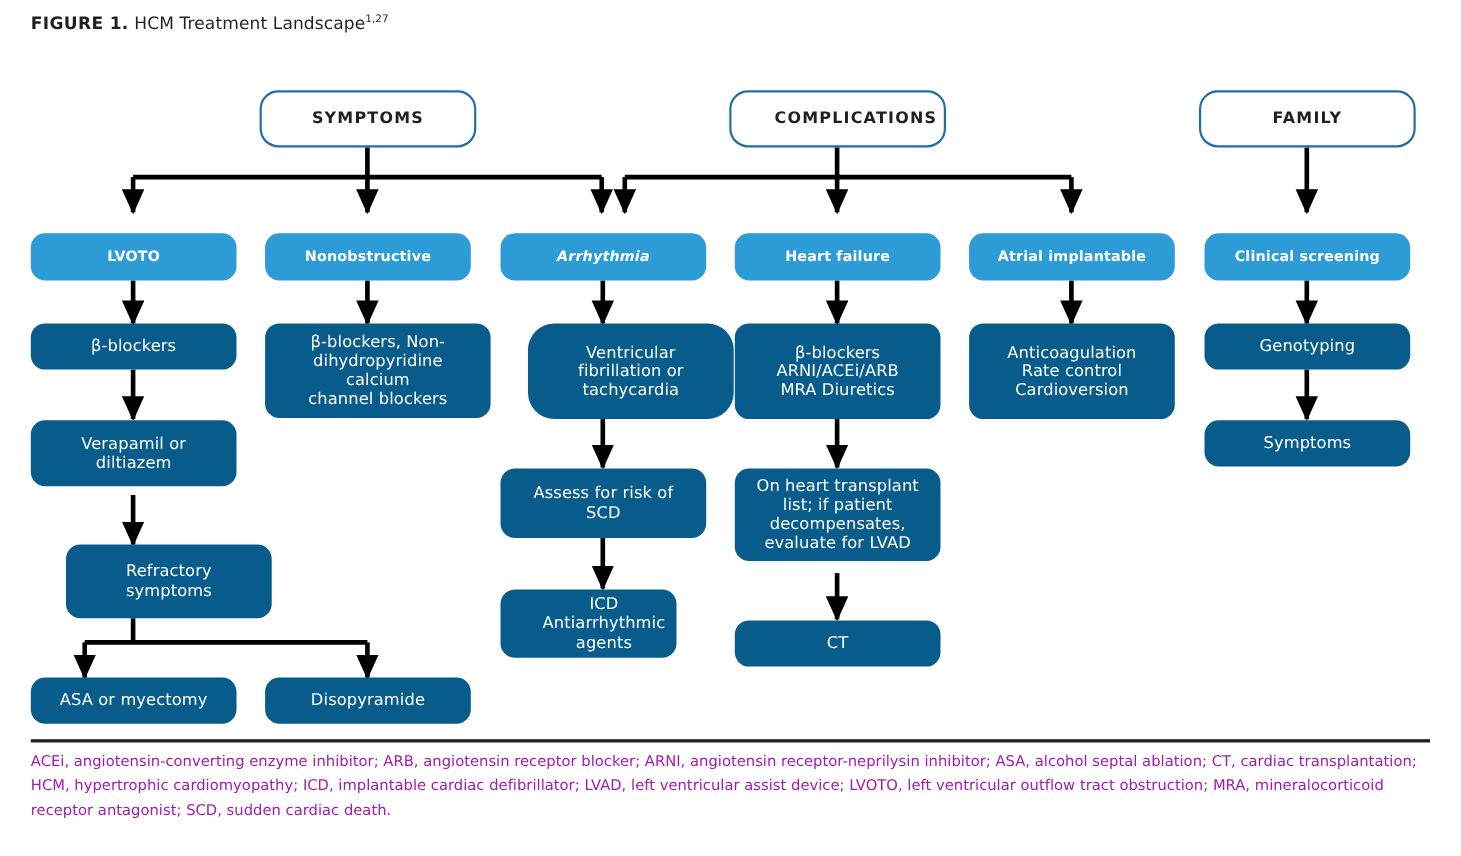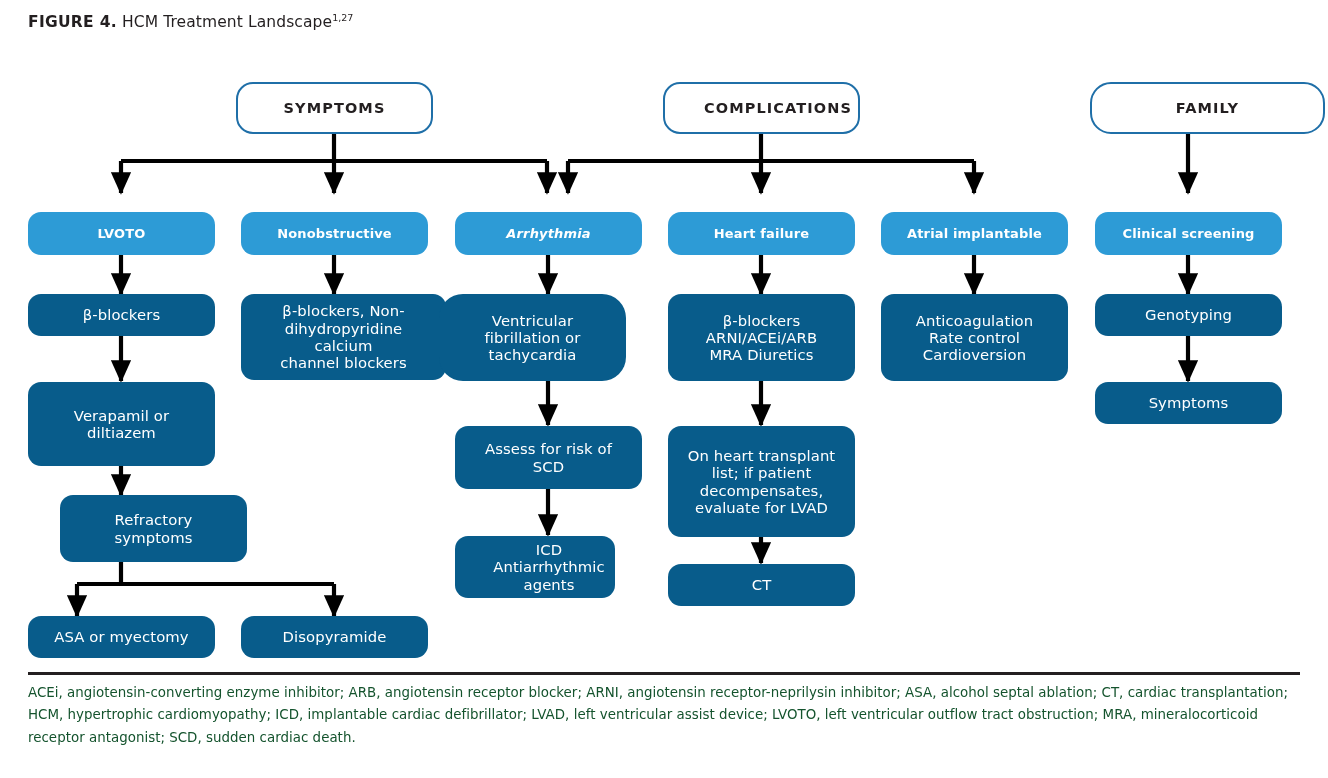--- a/index.html
+++ b/index.html
@@ -109,31 +109,31 @@
     height: 3px;
     background: #231f20;
   }
   .footnote {
     position: absolute;
     left: 28px;
     top: 682px;
     width: 1278px;
     font-size: 13.4px;
     line-height: 1.66;
-    color: #14532d;
+    color: #a21caf;
     letter-spacing: 0.02px;
   }
 </style>
 </head>
 <body>
 
 <div id="figure-root">
 
   <div class="fig-title">
-    <span class="fig-label">FIGURE 4.</span><span> HCM Treatment Landscape</span><span class="fig-sup">1,27</span>
+    <span class="fig-label">FIGURE 1.</span><span> HCM Treatment Landscape</span><span class="fig-sup">1,27</span>
   </div>
 
   <svg id="connectors" viewBox="0 0 1328 778" width="1328" height="778" xmlns="http://www.w3.org/2000/svg">
     <defs>
       <marker id="arrowhead" viewBox="0 0 10 9" refX="9.2" refY="4.5" markerWidth="5.4" markerHeight="4.9" orient="auto-start-reverse" markerUnits="strokeWidth">
         <path d="M 0 0 L 10 4.5 L 0 9 z" fill="#000000"></path>
       </marker>
     </defs>
     <g stroke="#000000" stroke-width="4.2" fill="none" stroke-linecap="butt">
 
@@ -186,21 +186,21 @@
   </svg>
 
   <div class="node root" style="left:236px; top:82px; width:197px; height:52px;">
     <span class="node-text">SYMPTOMS</span>
   </div>
 
   <div class="node root" style="left:663px; top:82px; width:197px; height:52px;text-align:right;">
     <span class="node-text">COMPLICATIONS</span>
   </div>
 
-  <div class="node root" style="left:1090px; top:82px; width:235px; height:52px;border-radius:21px;">
+  <div class="node root" style="left:1090px; top:82px; width:197px; height:52px;">
     <span class="node-text">FAMILY</span>
   </div>
 
   <div class="node category" style="left:28px; top:212px; width:187px; height:43px;">
     <span class="node-text">LVOTO</span>
   </div>
 
   <div class="node category" style="left:241px; top:212px; width:187px; height:43px;">
     <span class="node-text">Nonobstructive</span>
   </div>
@@ -218,21 +218,21 @@
   </div>
 
   <div class="node category" style="left:1095px; top:212px; width:187px; height:43px;">
     <span class="node-text">Clinical screening</span>
   </div>
 
   <div class="node treatment" style="left:28px; top:294px; width:187px; height:42px;">
     <span class="node-text">β-blockers</span>
   </div>
 
-  <div class="node treatment" style="left:28px; top:382px; width:187px; height:84px;">
+  <div class="node treatment" style="left:28px; top:382px; width:187px; height:60px;">
     <span class="node-text">Verapamil or
 diltiazem</span>
   </div>
 
   <div class="node treatment" style="left:28px; top:495px; width:187px; height:67px;margin-left:32px;">
     <span class="node-text">Refractory
 symptoms</span>
   </div>
 
   <div class="node treatment" style="left:28px; top:616px; width:187px; height:42px;">
@@ -243,21 +243,21 @@
     <span class="node-text">β-blockers, Non-
 dihydropyridine
 calcium
 channel blockers</span>
   </div>
 
   <div class="node treatment" style="left:241px; top:616px; width:187px; height:42px;">
     <span class="node-text">Disopyramide</span>
   </div>
 
-  <div class="node treatment" style="left:439px; top:294px; width:187px; height:87px;border-radius:24px;">
+  <div class="node treatment" style="left:480px; top:294px; width:187px; height:87px;border-radius:24px;">
     <span class="node-text">Ventricular
 fibrillation or
 tachycardia</span>
   </div>
 
   <div class="node treatment" style="left:455px; top:426px; width:187px; height:63px;">
     <span class="node-text">Assess for risk of
 SCD</span>
   </div>
 
@@ -265,21 +265,21 @@
     <span class="node-text">ICD Antiarrhythmic
 agents</span>
   </div>
 
   <div class="node treatment" style="left:668px; top:294px; width:187px; height:87px;">
     <span class="node-text">β-blockers
 ARNI/ACEi/ARB
 MRA Diuretics</span>
   </div>
 
-  <div class="node treatment" style="left:668px; top:426px; width:187px; height:111px;">
+  <div class="node treatment" style="left:668px; top:426px; width:187px; height:84px;">
     <span class="node-text">On heart transplant
 list; if patient
 decompensates,
 evaluate for LVAD</span>
   </div>
 
   <div class="node treatment" style="left:668px; top:564px; width:187px; height:42px;">
     <span class="node-text">CT</span>
   </div>
 

